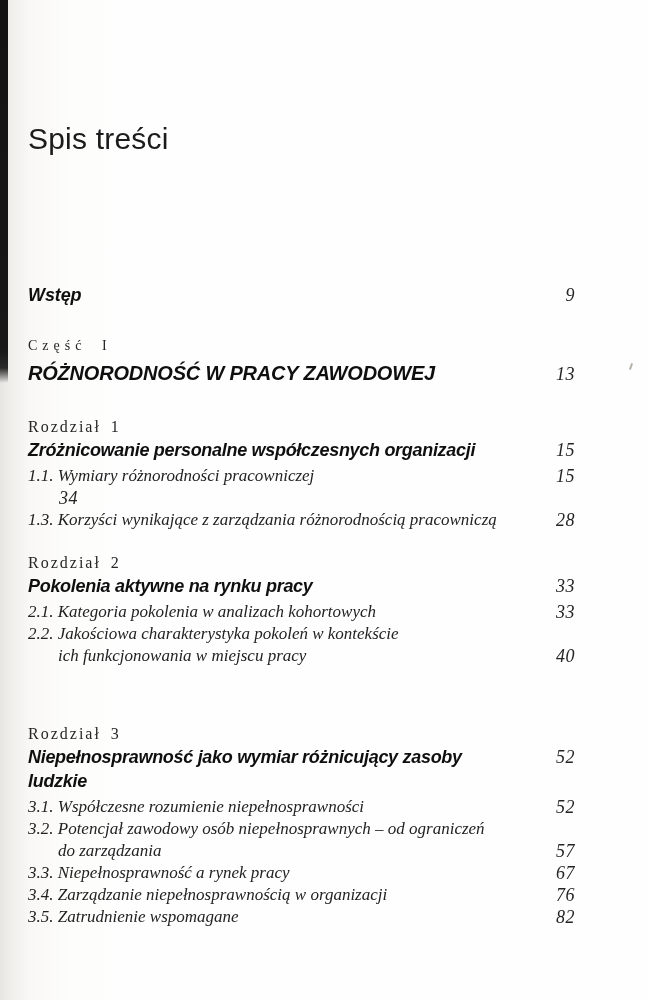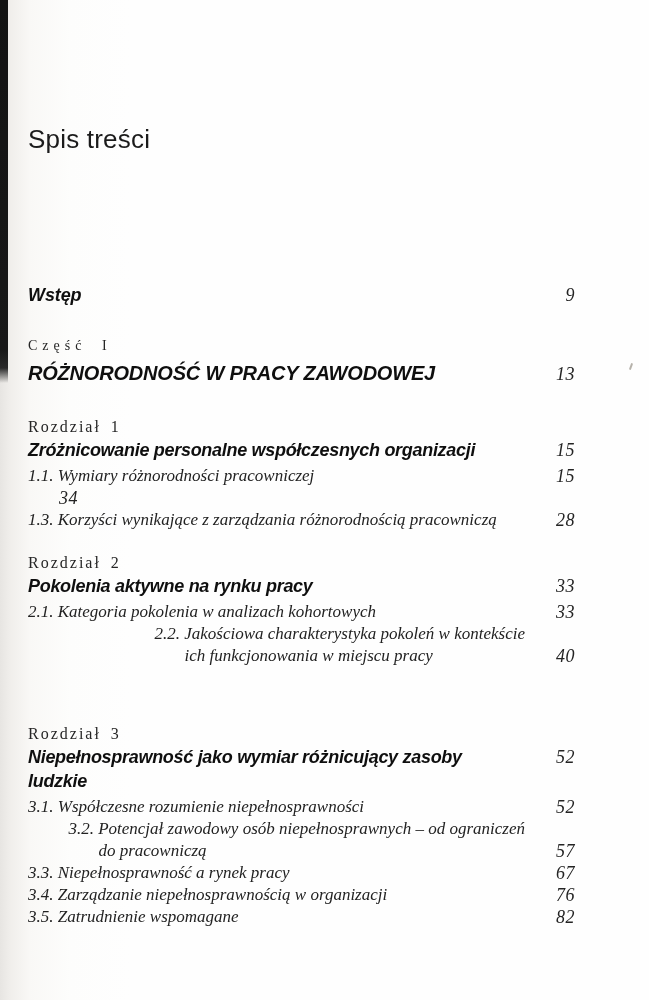--- a/index.html
+++ b/index.html
@@ -33,39 +33,38 @@
     border-radius: 1px;
     transform: rotate(20deg);
     opacity: .85;
   }
   .page-title {
     position: absolute;
     left: 28px; top: 122px;
     margin: 0;
     font-family: "Liberation Sans", sans-serif;
     font-weight: 400;
-    font-size: 26px;
+    font-size: 30px;
     line-height: 34px;
     letter-spacing: 0.2px;
     color: #1b1b1b;
   }
   .content-row, .block {
     position: absolute;
     left: 28px;
     width: 547px;
   }
   .row {
     display: flex;
     justify-content: space-between;
     align-items: baseline;
     font-style: italic;
   }
   .row.bottom-align {
     align-items: flex-end;
-    justify-content: flex-end;
   }
   .bold-sans {
     font-family: "Liberation Sans", sans-serif;
     font-weight: 700;
     color: #0f0f0f;
   }
   
   .front-row { top: 284px; line-height: 22px; }
   .front-row .label { font-size: 18px; letter-spacing: -0.1px; }
   
@@ -179,21 +178,21 @@
     <div class="row chapter-title-row">
       <span class="chapter-title bold-sans">Niepełnosprawność jako wymiar różnicujący zasoby ludzkie</span>
       <span class="pagenum">52</span>
     </div>
     <div class="entries">
       <div class="entry row">
         <span class="label">3.1. Współczesne rozumienie niepełnosprawności</span>
         <span class="pagenum">52</span>
       </div>
       <div class="entry row bottom-align">
-        <span class="label"><span class="l1">3.2. Potencjał zawodowy osób niepełnosprawnych – od ograniczeń</span><span class="l2">do pracowniczą</span></span>
+        <span class="label"><span class="l1">3.2. Potencjał zawodowy osób niepełnosprawnych – od ograniczeń</span><span class="l2">do zarządzania</span></span>
         <span class="pagenum">57</span>
       </div>
       <div class="entry row">
         <span class="label">3.3. Niepełnosprawność a rynek pracy</span>
         <span class="pagenum">67</span>
       </div>
       <div class="entry row">
         <span class="label">3.4. Zarządzanie niepełnosprawnością w organizacji</span>
         <span class="pagenum">76</span>
       </div>

